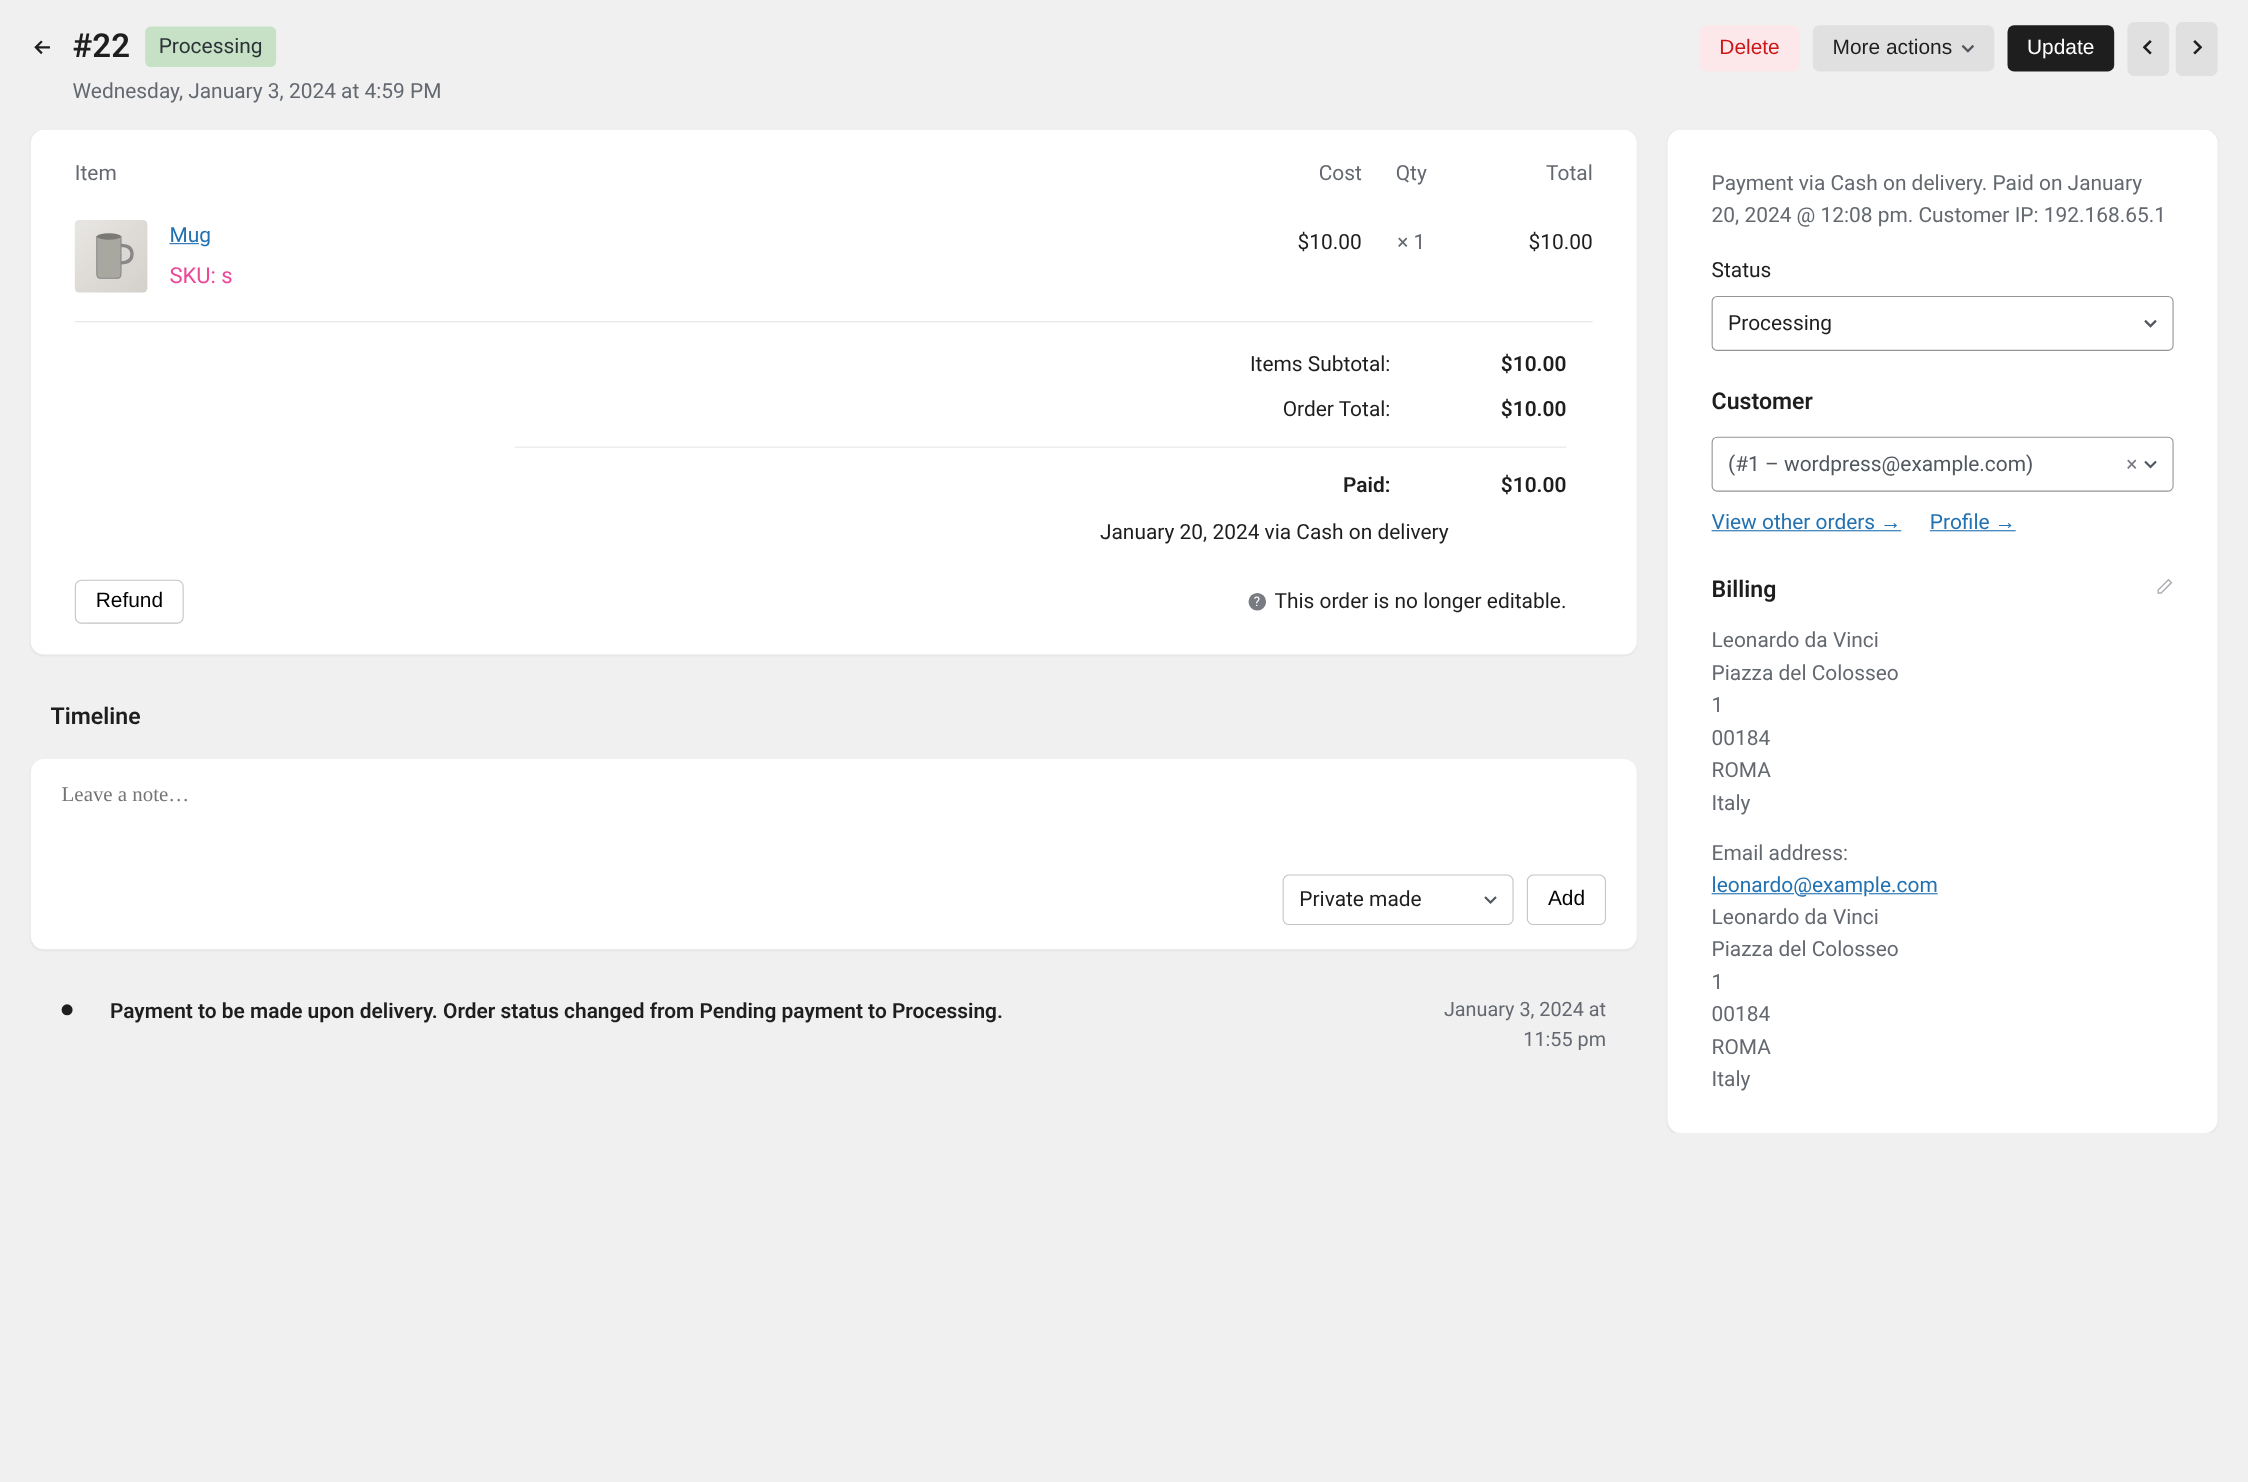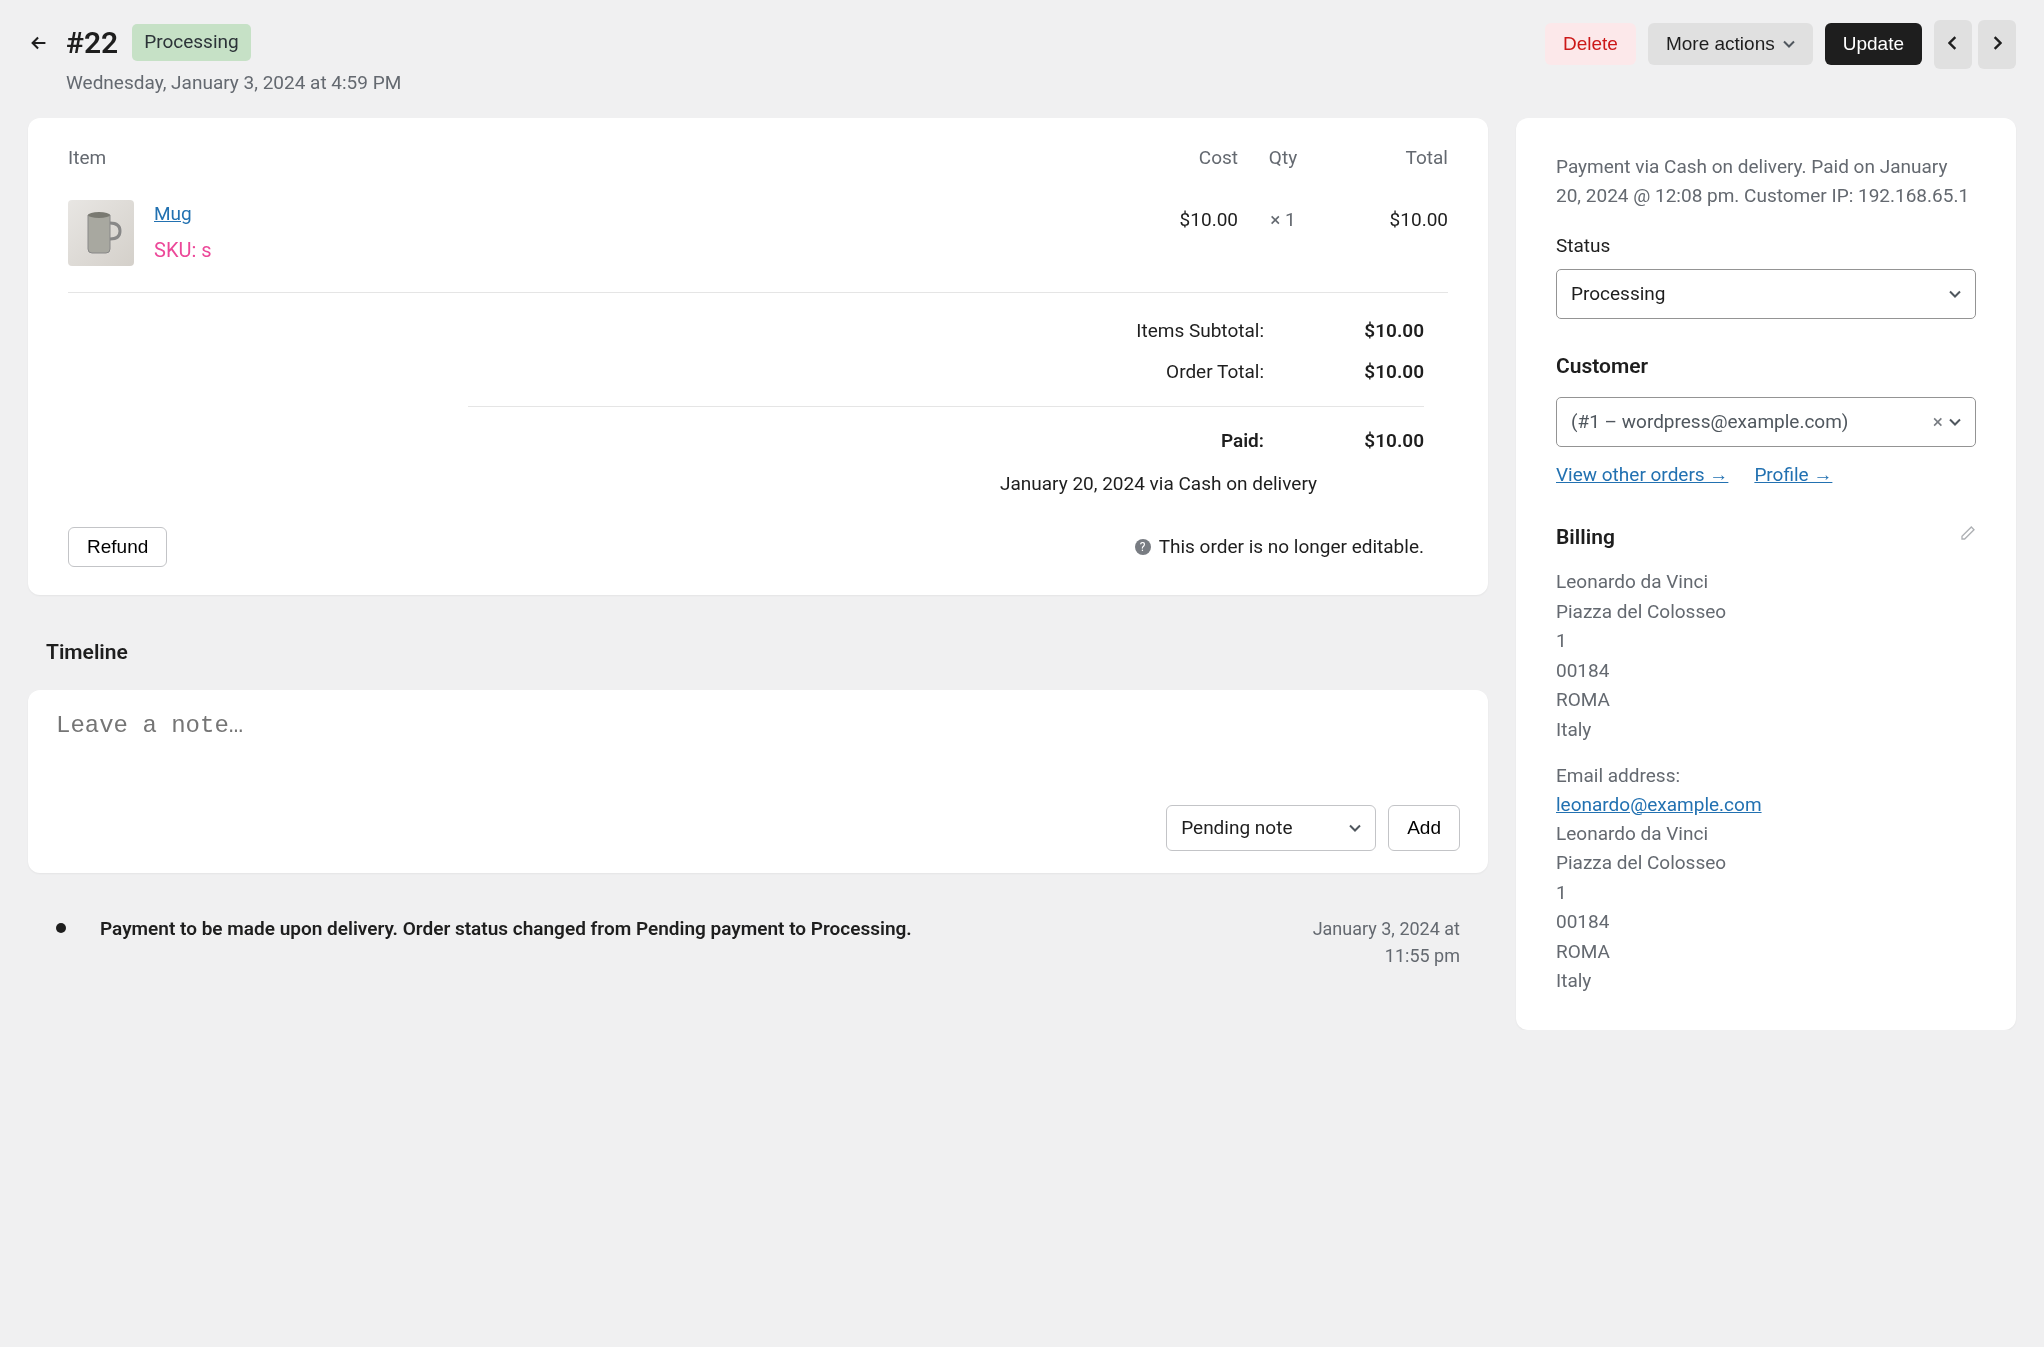--- a/index.html
+++ b/index.html
@@ -118,23 +118,23 @@
   background: #787c82; color: #fff;
   font-size: 12px; display: inline-flex;
   align-items: center; justify-content: center;
 }
 .timeline-title { font-size: 21px; font-weight: 600; margin: 20px 0 0 18px; }
 .note-card { padding: 22px 28px; }
 .note-input {
   width: 100%;
   border: none;
   resize: none;
-  font-size: 24px;
+  font-size: 19px;
   color: #8c8f94;
-  font-family: Liberation Mono, monospace;
+  font-family: Liberation Serif, serif;
   outline: none;
   min-height: 32px;
 }
 .note-controls { display: flex; justify-content: flex-end; gap: 12px; margin-top: 30px; }
 .select-wrap {
   border: 1px solid #c3c4c7;
   border-radius: 6px;
   padding: 8px 14px;
   display: flex;
   align-items: center;
@@ -283,21 +283,21 @@
           <span>This order is no longer editable.</span>
         </div>
       </div>
     </div>
 
     <div class="timeline-title">Timeline</div>
     <div class="card note-card">
       <textarea class="note-input" placeholder="Leave a note…" style=""></textarea>
       <div class="note-controls">
         <div class="select-wrap">
-          <span>Pending note</span>
+          <span>Private made</span>
           <span class="chevron-down">
               <svg width="12" height="10" viewBox="0 0 12 8" fill="none" stroke="#50575e" stroke-width="2">
                 <path d="M1 1.5l5 5 5-5"></path>
               </svg>
             </span>
         </div>
         <button class="btn-add">Add</button>
       </div>
     </div>
 

